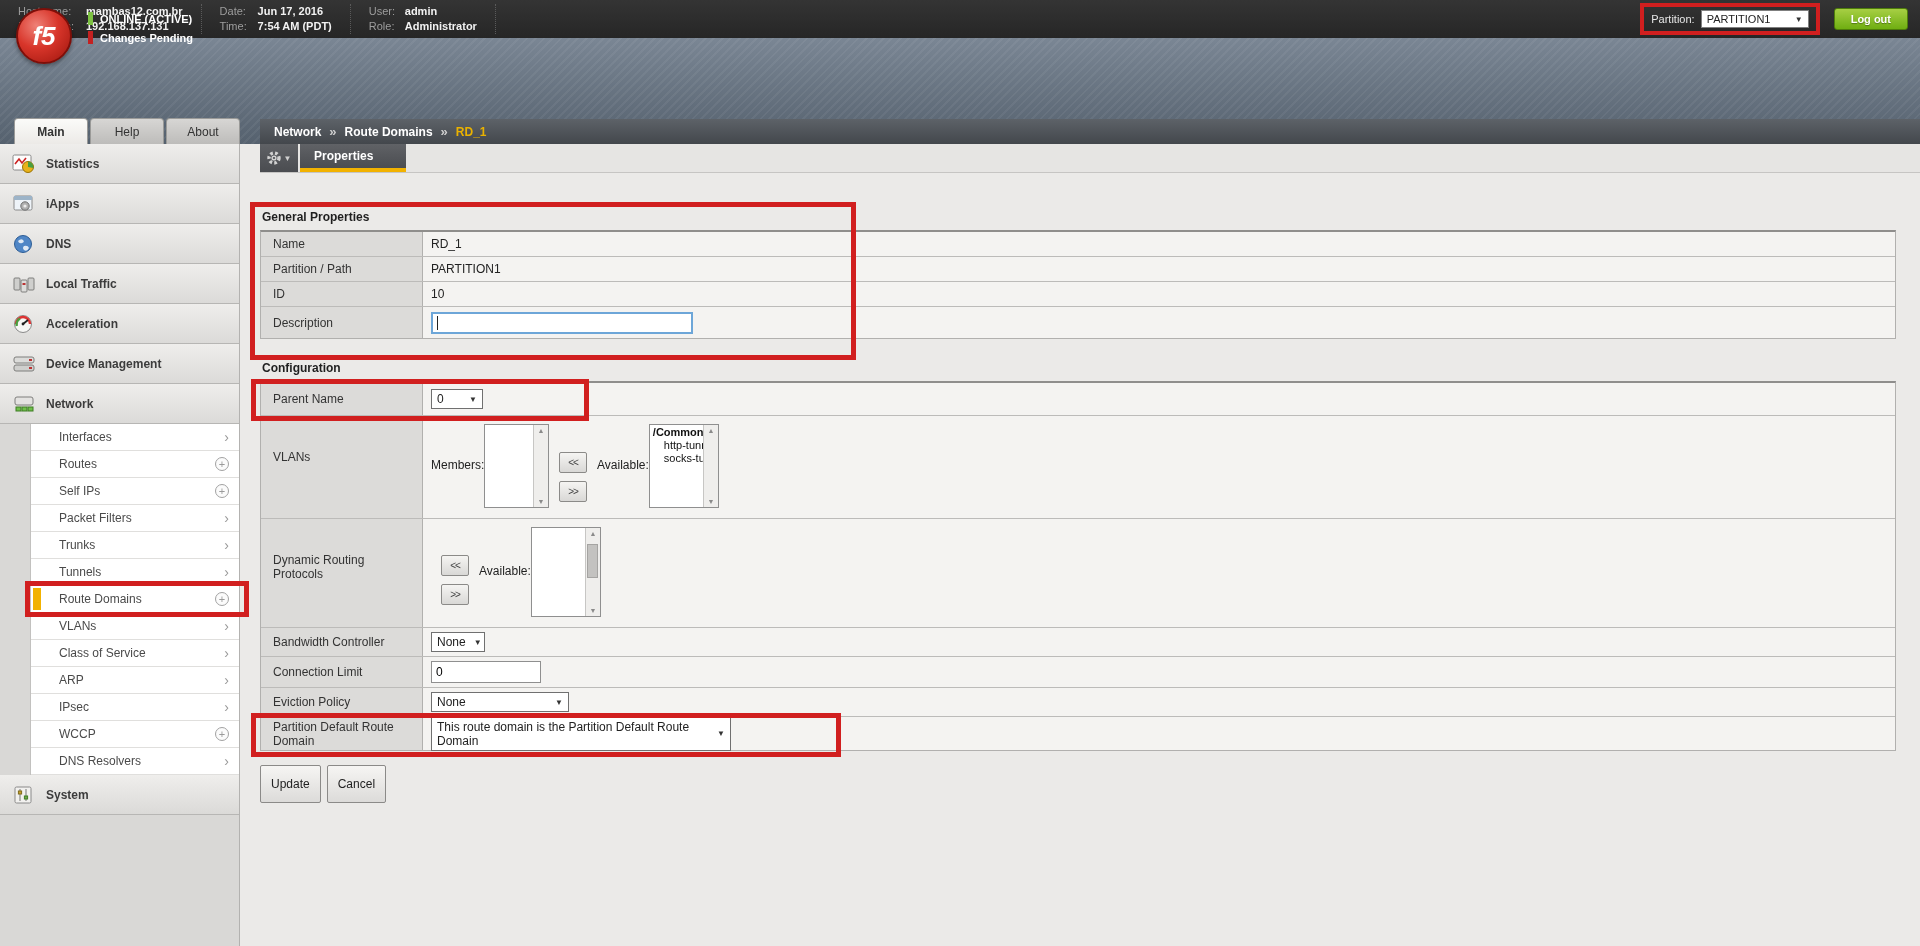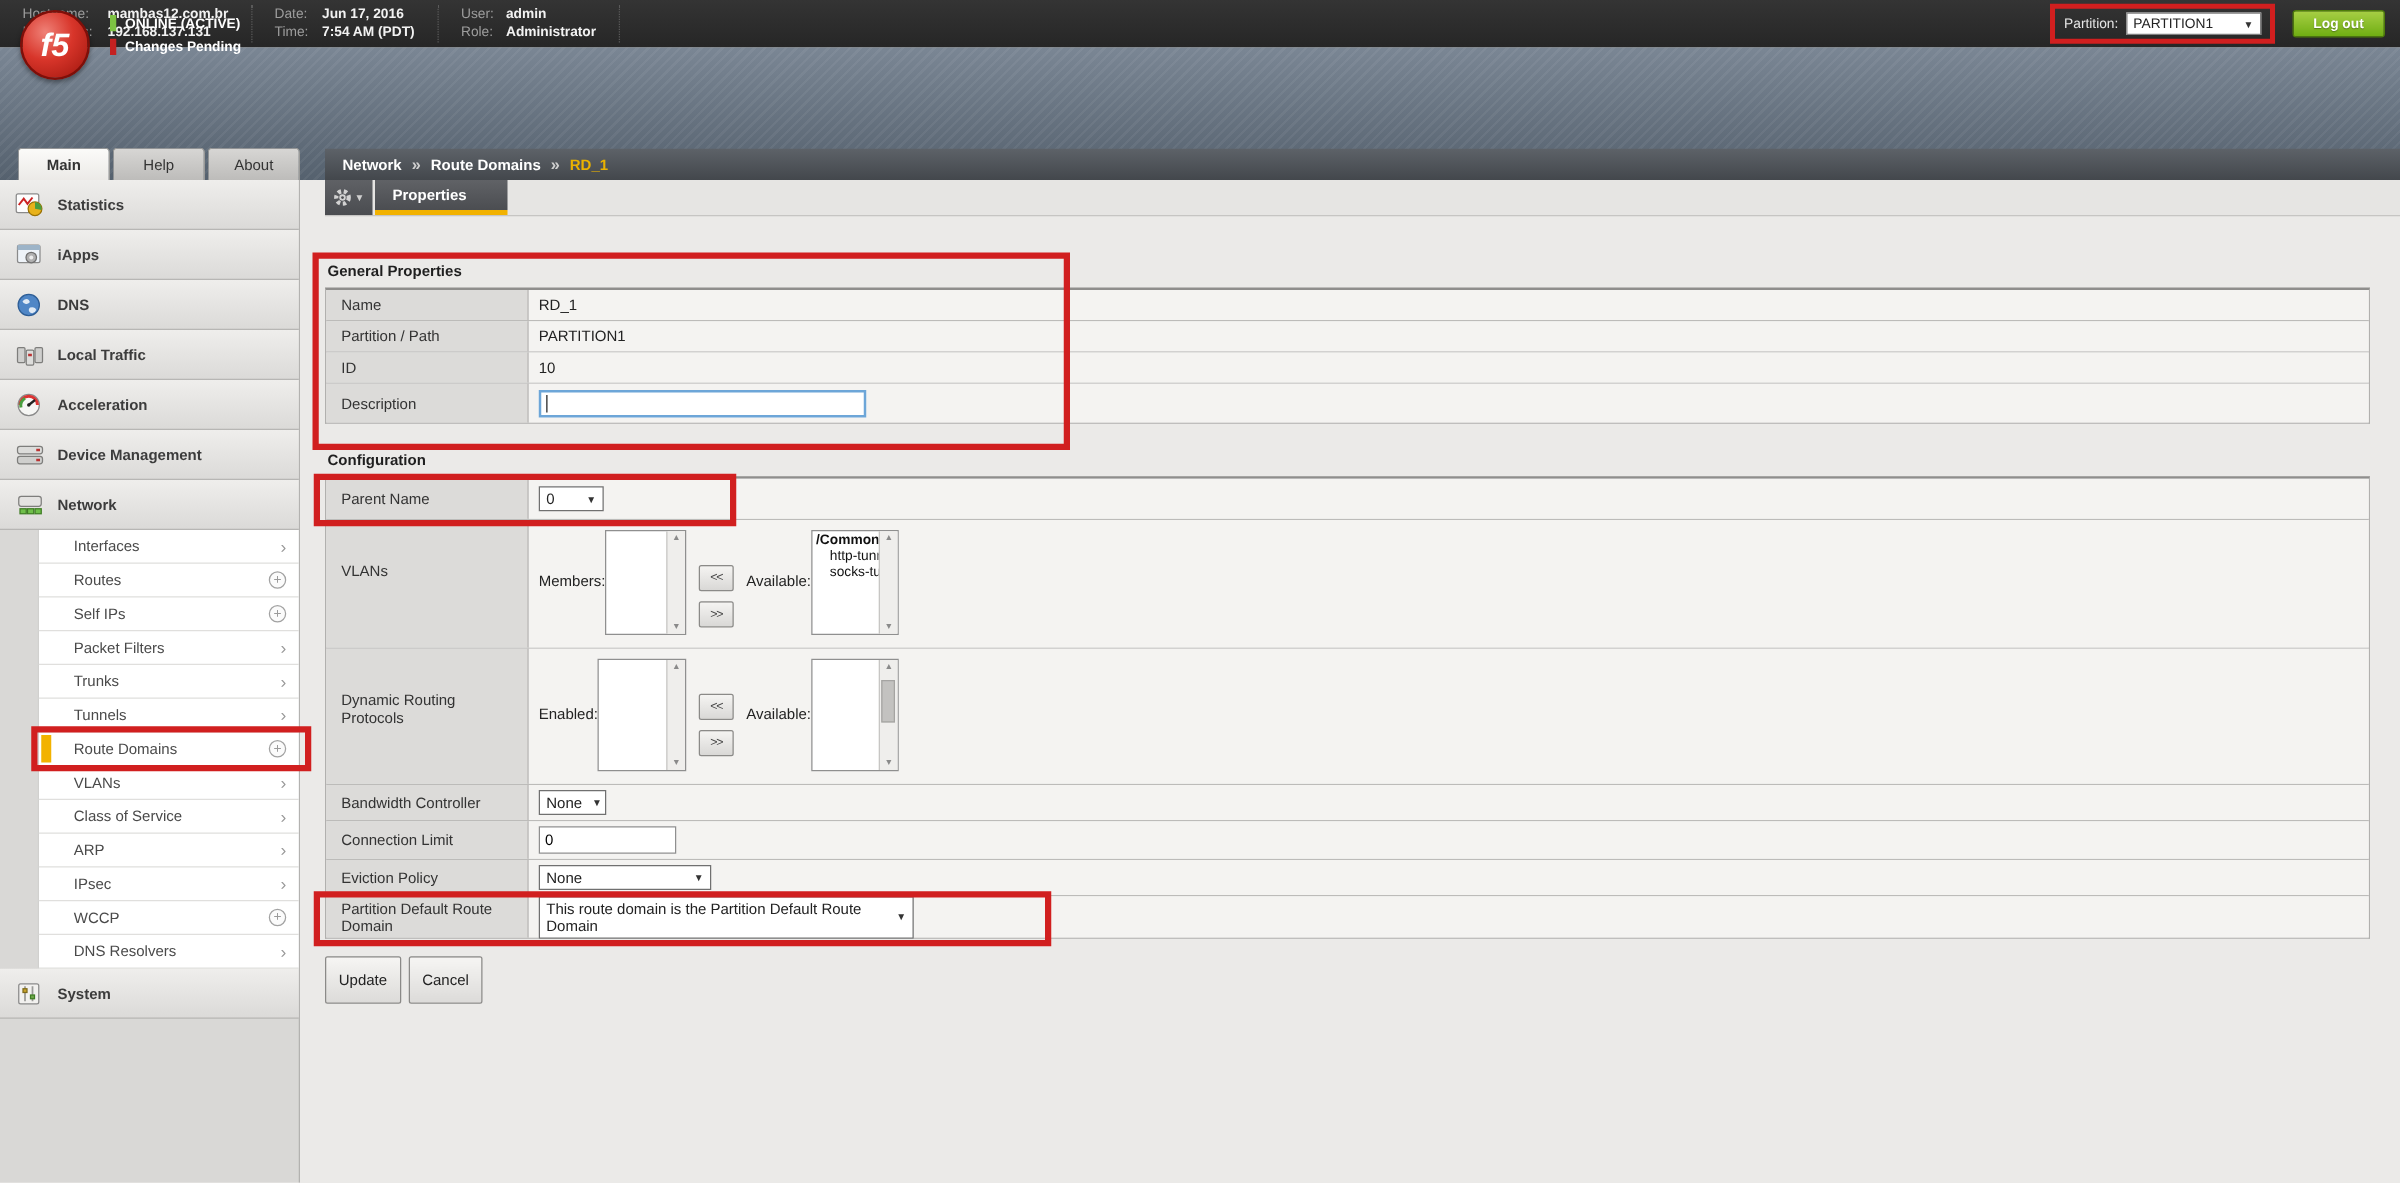--- a/index.html
+++ b/index.html
@@ -436,30 +436,20 @@
                   </div>
               </div>
             </div>
           </div>
         </div>
       </div>
       <div class="prow tall">
         <div class="pcell-label">Dynamic Routing Protocols</div>
         <div class="pcell-value">
           <div class="duallist">
-            <div class="dl-col">
-              <div class="dl-caption">Enabled:</div>
-              <div class="listbox lb-drp">
-                <div class="lb-inner"></div>
-                <div class="lb-scroll">
-                    <span>▲</span>
-                    <span>▼</span>
-                  </div>
-              </div>
-            </div>
             <div class="dl-arrows">
               <button class="mv-btn">&lt;&lt;</button>
               <button class="mv-btn">&gt;&gt;</button>
             </div>
             <div class="dl-col avail">
               <div class="dl-caption">Available:</div>
               <div class="listbox lb-drp">
                 <div class="lb-scroll">
                     <span>▲</span>
                     <span>▼</span>

